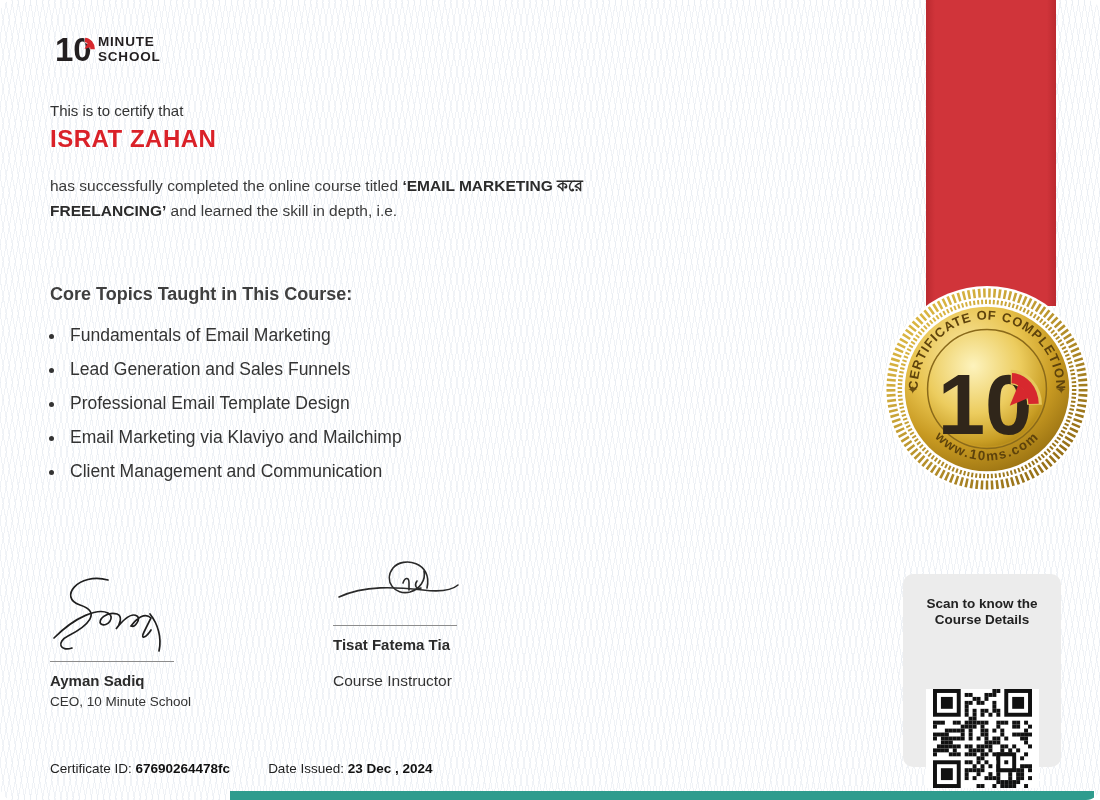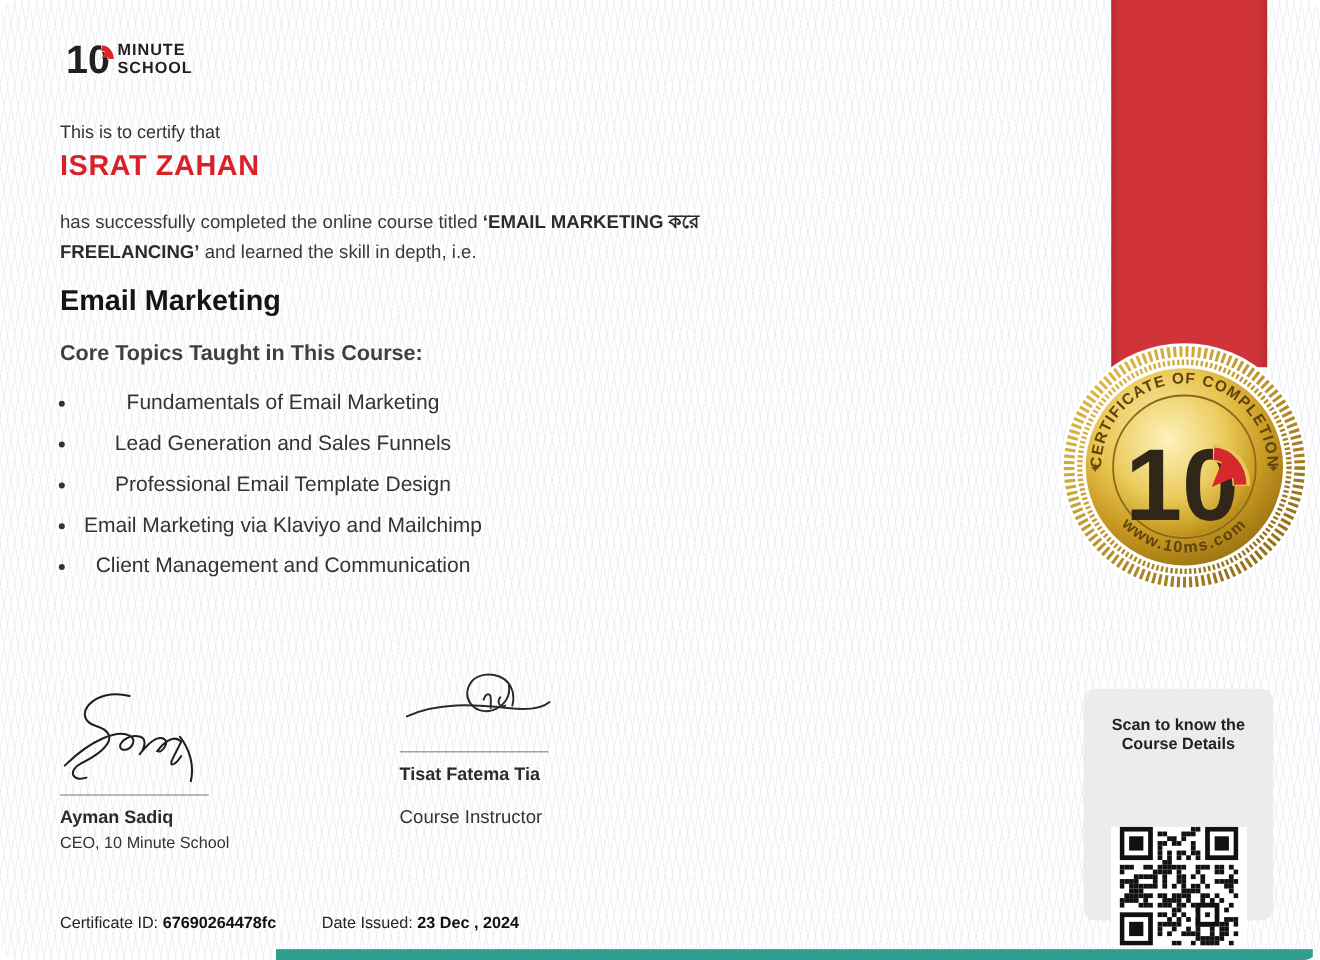--- a/index.html
+++ b/index.html
@@ -16,21 +16,21 @@
   
   .logo { left:48px; top:28px; }
 
   
   .intro { left:50px; top:102px; font-size:15px; color:#333; }
   .recipient { left:50px; top:125px; font-size:24px; font-weight:bold; color:#da2128; letter-spacing:.5px; }
   .para { left:50px; top:174px; width:565px; font-size:15.5px; line-height:24.5px; color:#3a3a3a; }
   .para b { color:#2b2b2b; }
   .skill { left:50px; top:237px; font-size:24px; font-weight:bold; color:#141414; }
   .topics-h { left:50px; top:284px; font-size:18px; font-weight:bold; color:#3f3f3f; }
-  ul.topics { left:44px; top:324px; list-style:disc; padding-left:22px;text-align:center; }
+  ul.topics { left:44px; top:324px; list-style:disc; padding-left:22px; }
   ul.topics li { font-size:17.5px; color:#333; margin-bottom:12px; line-height:22px; padding-left:4px; }
 
   
   .ribbon { left:926px; top:0; width:130px; height:306px;
     background:linear-gradient(90deg,#bb2a30 0,#d0343a 7%,#d0343a 93%,#bb2a30 100%); }
   .seal { left:883px; top:285px; width:208px; height:208px; }
 
   
   .sig { width:132px; }
   .sig-left  { left:50px;  top:574px; }
@@ -67,21 +67,20 @@
     <text x="50" y="18" font-size="13.5" font-weight="bold" letter-spacing="0.8" fill="#231f20">MINUTE</text>
     <text x="50" y="33" font-size="13.5" font-weight="bold" letter-spacing="0.8" fill="#231f20">SCHOOL</text>
   </svg>
 
   <div class="abs ribbon"></div>
 
   <div class="abs intro">This is to certify that</div>
   <div class="abs recipient">ISRAT ZAHAN</div>
   <div class="abs para"><span>has successfully completed the online course titled </span><b>‘EMAIL MARKETING করে FREELANCING’</b><span> and learned the skill in depth, i.e.</span></div>
 
-  <div class="abs skill">Email Marketing</div>
   <div class="abs topics-h">Core Topics Taught in This Course:</div>
 
   <ul class="abs topics">
     <li>Fundamentals of Email Marketing</li>
     <li>Lead Generation and Sales Funnels</li>
     <li>Professional Email Template Design</li>
     <li>Email Marketing via Klaviyo and Mailchimp</li>
     <li>Client Management and Communication</li>
   </ul>
 

